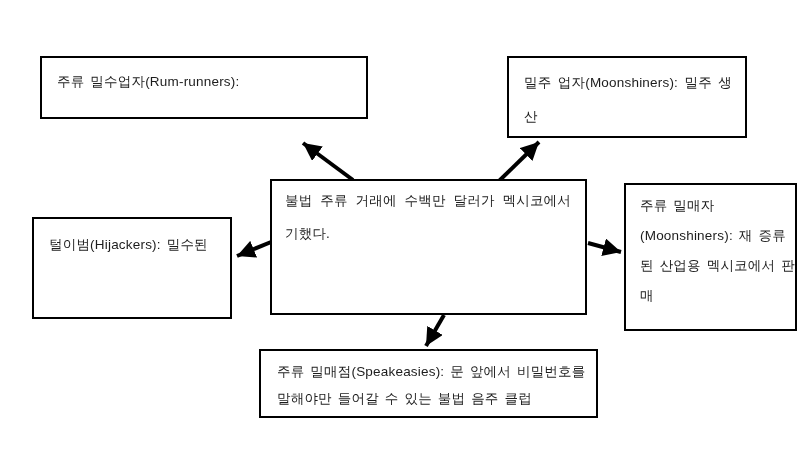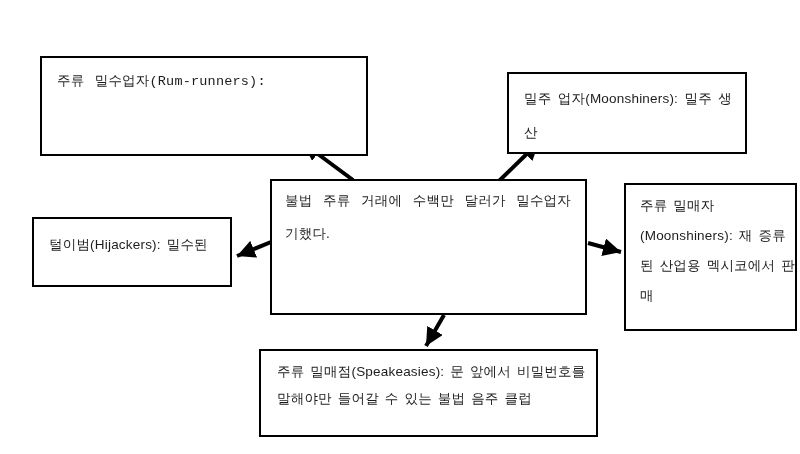--- a/index.html
+++ b/index.html
@@ -35,41 +35,41 @@
     white-space: nowrap;
     text-align: left;
     overflow: visible;
   }
   .node .line.fill {
     text-align-last: justify;
     text-align: justify;
   }
   .node .line.indent { padding-left: 5px; }
 
-  #box-rum-runners  { left: 40px;  top: 56px;  width: 328px; height: 100px;
-                      padding: 7px 27px 0 15px; font-family: Liberation Mono, monospace; }
+  #box-rum-runners  { left: 40px;  top: 56px;  width: 328px; height: 63px;
+                      padding: 7px 27px 0 15px; }
   #box-rum-runners .line { line-height: 33px; }
 
-  #box-moonshiners  { left: 507px; top: 72px;  width: 240px; height: 82px;
+  #box-moonshiners  { left: 507px; top: 56px;  width: 240px; height: 82px;
                       padding: 8px 13px 0 15px; }
   #box-moonshiners .line { line-height: 34px; }
 
-  #box-hijackers    { left: 32px;  top: 217px; width: 200px; height: 70px;
+  #box-hijackers    { left: 32px;  top: 217px; width: 200px; height: 102px;
                       padding: 9px 12px 0 15px; }
   #box-hijackers .line { line-height: 34px; }
 
   #box-center       { left: 270px; top: 179px; width: 317px; height: 136px;
                       padding: 3px 14px 0 13px; }
   #box-center .line { line-height: 33px; }
 
   #box-bootleggers  { left: 624px; top: 183px; width: 173px; height: 148px;
                       padding: 6px 14px 0 14px; }
   #box-bootleggers .line { line-height: 30px; }
 
-  #box-speakeasies  { left: 259px; top: 349px; width: 339px; height: 88px;
+  #box-speakeasies  { left: 259px; top: 349px; width: 339px; height: 69px;
                       padding: 7px 16px 12px 16px; }
   #box-speakeasies .line { line-height: 27px; }
 </style>
 </head>
 <body>
 
 <div id="canvas">
 
   <svg id="arrow-layer" viewBox="0 0 800 454" xmlns="http://www.w3.org/2000/svg">
     <defs>
@@ -91,21 +91,21 @@
   <div class="node" id="box-moonshiners">
     <div class="line fill">밀주 업자(Moonshiners): 밀주 생</div>
     <div class="line">산</div>
   </div>
 
   <div class="node" id="box-hijackers">
     <div class="line">털이범(Hijackers): 밀수된</div>
   </div>
 
   <div class="node" id="box-center">
-    <div class="line fill">불법 주류 거래에 수백만 달러가 밀수업자</div>
+    <div class="line fill">불법 주류 거래에 수백만 달러가 멕시코에서</div>
     <div class="line">기했다.</div>
   </div>
 
   <div class="node" id="box-bootleggers">
     <div class="line">주류 밀매자</div>
     <div class="line fill">(Moonshiners): 재 증류</div>
     <div class="line fill">된 산업용 멕시코에서 판</div>
     <div class="line">매</div>
   </div>
 

